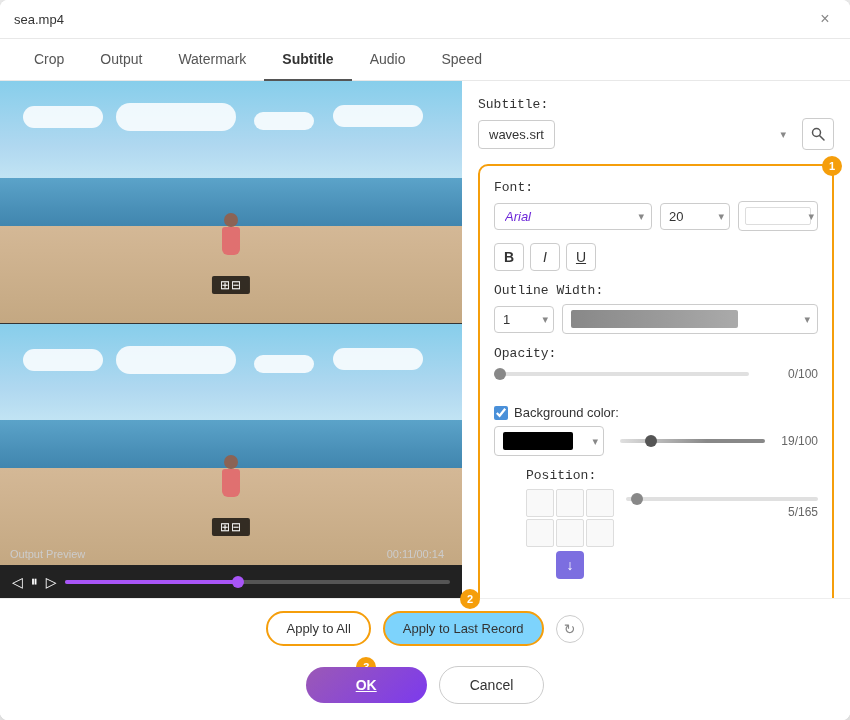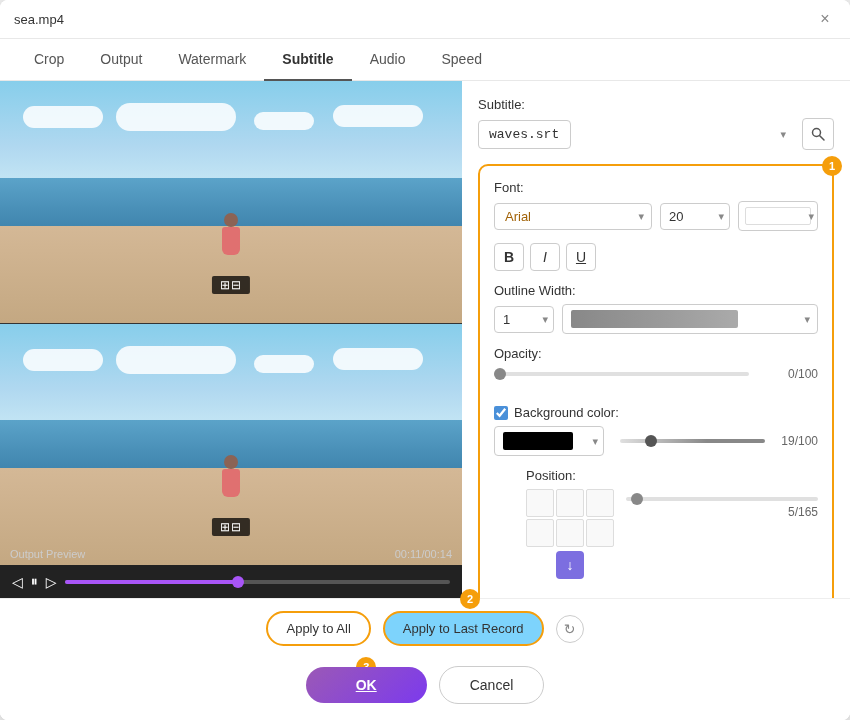--- a/index.html
+++ b/index.html
@@ -181,21 +181,21 @@
     .output-label {
       position: absolute;
       bottom: 5px;
       left: 10px;
       color: #ccc;
       font-size: 11px;
     }
     .output-time {
       position: absolute;
       bottom: 5px;
-      right: 10px;
+      right: 18px;
       color: #ccc;
       font-size: 11px;
     }
     .playback-bar {
       background: #222;
       padding: 8px 12px;
       display: flex;
       align-items: center;
       gap: 8px;
       flex-shrink: 0;
@@ -241,38 +241,38 @@
       position: relative;
     }
     .subtitle-section {
       margin-bottom: 14px;
     }
     .section-label {
       font-size: 13px;
       color: #333;
       margin-bottom: 6px;
       font-weight: 500;
+      font-family: Liberation Mono, monospace;
     }
     .subtitle-row {
       display: flex;
       align-items: center;
       gap: 8px;
     }
     .select-box {
       flex: 1;
       padding: 6px 10px;
       border: 1px solid #ccc;
       border-radius: 4px;
       font-size: 13px;
       color: #333;
       background: #fff;
       appearance: none;
       cursor: pointer;
       position: relative;
-      font-family: Liberation Mono, monospace;
     }
     .select-wrapper {
       position: relative;
       flex: 1;
     }
     .select-wrapper::after {
       content: '▾';
       position: absolute;
       right: 8px;
       top: 50%;
@@ -334,24 +334,25 @@
       color: #888;
       pointer-events: none;
       font-size: 11px;
     }
     .font-select {
       width: 100%;
       padding: 5px 10px;
       border: 1px solid #ccc;
       border-radius: 4px;
       font-size: 13px;
-      color: #a16207;
+      color: #6d28d9;
       background: #fff;
       appearance: none;
       cursor: pointer;
+      font-style: italic;
     }
     .size-select-wrapper {
       position: relative;
       width: 70px;
     }
     .size-select-wrapper::after {
       content: '▾';
       position: absolute;
       right: 6px;
       top: 50%;

